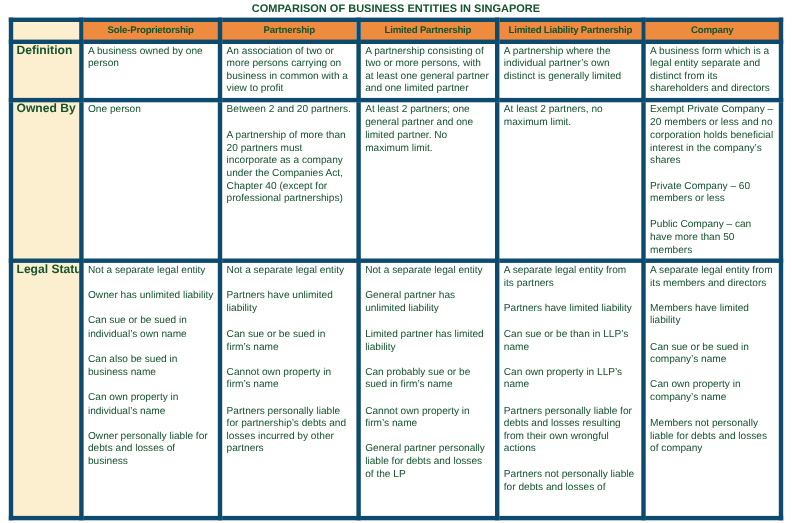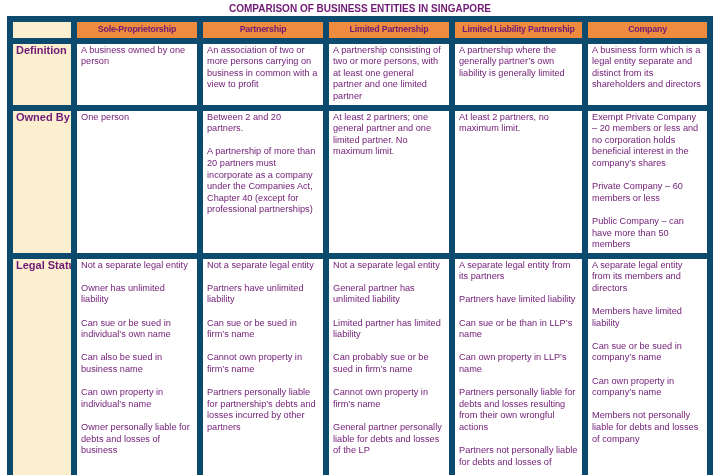--- a/index.html
+++ b/index.html
@@ -1,20 +1,20 @@
 <!DOCTYPE html>
 <html><head>
 <meta charset="utf-8">
 <style>
   * { box-sizing: border-box; }
   html, body { margin: 0; padding: 0; background: #ffffff; }
   .page {
     width: 720px; height: 475px;
     font-family: "Liberation Sans", sans-serif;
-    color: #701a75;
+    color: #14532d;
     position: relative;
     background: #ffffff;
     overflow: hidden;
   }
   .doc-title {
     text-align: center;
     font-weight: bold;
     font-size: 10px;
     line-height: 11px;
     padding-top: 3px;
@@ -25,21 +25,21 @@
     width: 700px;
     margin: 2px auto 0 auto;
   }
   col.c-label { width: 64px; }
   col.c-sp    { width: 126px; }
   col.c-p     { width: 126px; }
   col.c-lp    { width: 126px; }
   col.c-llp   { width: 133px; }
   col.c-co    { width: 125px; }
   .cmp th, .cmp td {
-    border: 6px solid #0c4a6e;
+    border: 4px solid #0c4a6e;
     vertical-align: top;
     padding: 1px 4px 2px 4px;
     font-size: 9.2px;
     line-height: 11.6px;
     text-align: left;
   }
   .cmp th {
     background: #ee8b3e;
     font-weight: bold;
     text-align: center;
@@ -106,21 +106,21 @@
       <td>
         <p>A business owned by one person</p>
       </td>
       <td>
         <p>An association of two or more persons carrying on business in common with a view to profit</p>
       </td>
       <td>
         <p>A partnership consisting of two or more persons, with at least one general partner and one limited partner</p>
       </td>
       <td>
-        <p>A partnership where the generally partner’s own liability is generally limited</p>
+        <p>A partnership where the individual partner’s own distinct is generally limited</p>
       </td>
       <td>
         <p>A business form which is a legal entity separate and distinct from its shareholders and directors</p>
       </td>
     </tr>
 
     <tr class="r-owned">
       <td class="rowlabel">Owned By</td>
       <td>
         <p>One person</p>

